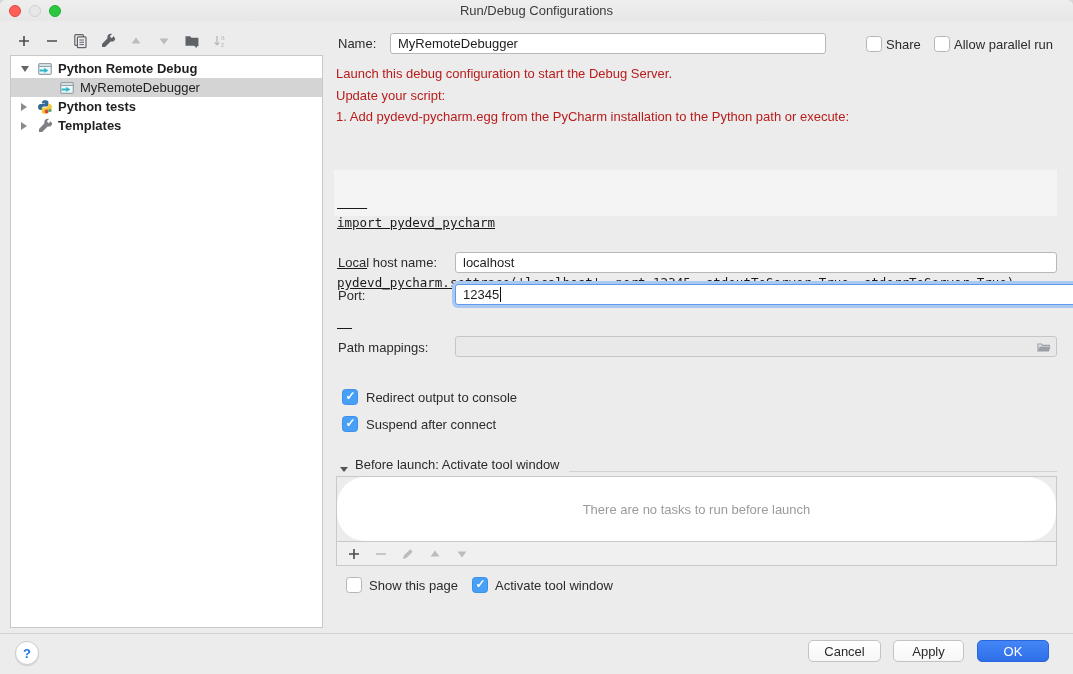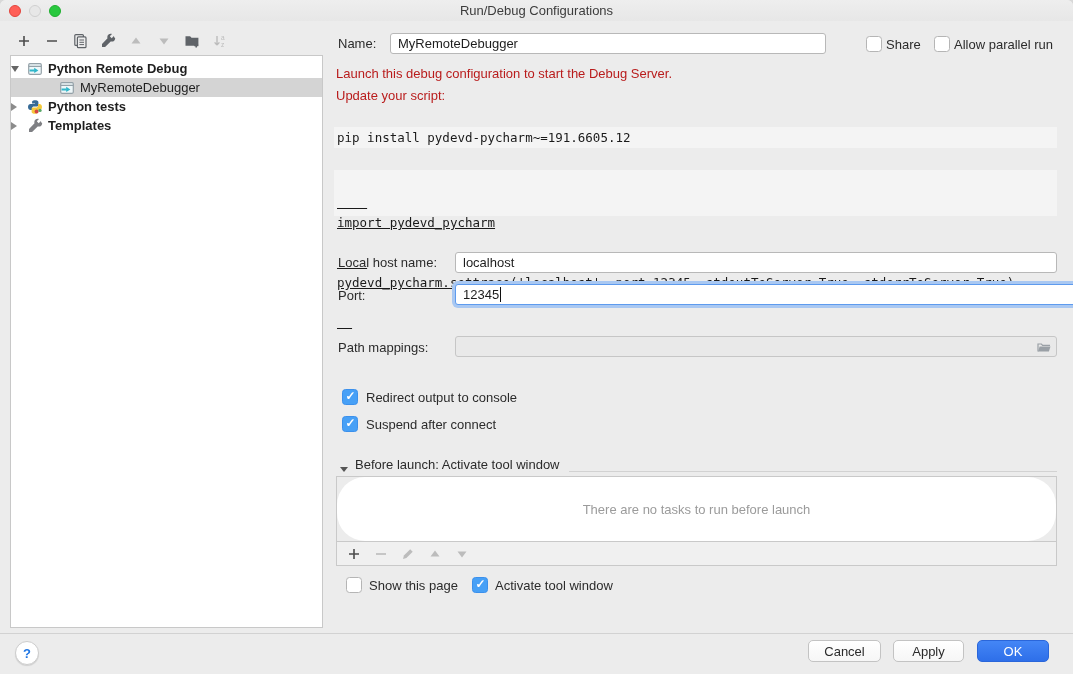--- a/index.html
+++ b/index.html
@@ -17,21 +17,21 @@
   .light{width:12px;height:12px;border-radius:50%;box-sizing:border-box;}
   .light.red{background:#ff5f57;border:1px solid #e2453d;}
   .light.gray{background:#e7e7e7;border:1px solid #cfcfcf;}
   .light.green{background:#29c83f;border:1px solid #1faf30;}
 
   
   .tree-toolbar{position:absolute;left:16px;top:33px;display:flex;align-items:center;gap:12px;}
   .tb-icon{width:16px;height:16px;display:block;cursor:default;}
   .tree-panel{position:absolute;left:10px;top:55px;width:313px;height:573px;
     background:#ffffff;border:1px solid #c8c8c8;box-sizing:border-box;padding-top:3px;}
-  .tree-row{display:flex;align-items:center;height:19px;white-space:nowrap;}
+  .tree-row{display:flex;align-items:center;height:19px;padding-left:10px;white-space:nowrap;}
   .tree-row.selected{background:#d4d4d4;}
   .tree-row .twist{width:16px;display:flex;align-items:center;justify-content:flex-start;flex:0 0 16px;}
   .tree-row.child{padding-left:48px;}
   .tree-icon{width:16px;height:16px;margin-right:5px;flex:0 0 16px;}
   .tree-label{font-weight:700;color:#1f1f1f;}
   .tree-label.plain{font-weight:400;}
   .tri-down{width:0;height:0;border-left:4.5px solid transparent;border-right:4.5px solid transparent;border-top:6px solid #666;}
   .tri-right{width:0;height:0;border-top:4.5px solid transparent;border-bottom:4.5px solid transparent;border-left:6px solid #8b8b8b;}
 
   
@@ -175,21 +175,21 @@
   <div class="field-wrap" style="left:390px;top:33px;width:436px;height:21px;">
     <input class="txtfield" type="text" value="MyRemoteDebugger" style="">
   </div>
   <div class="cb" style="left:866px;top:36px;"></div>
   <div class="abs lbl" style="left:886px;top:37px;">Share</div>
   <div class="cb" style="left:934px;top:36px;"></div>
   <div class="abs lbl" style="left:954px;top:37px;">Allow parallel run</div>
 
   <div class="para" style="top:66px;">Launch this debug configuration to start the Debug Server.</div>
   <div class="para" style="top:88px;">Update your script:</div>
-  <div class="codeblock code1">pip install pydevd-pycharm~=191.6605.12</div>
+  <div class="para" style="top:109px;">1. Add pydevd-pycharm.egg from the PyCharm installation to the Python path or execute:</div>
   <div class="codeblock code2">
     <div>import pydevd_pycharm</div>
     <div>pydevd_pycharm.settrace('localhost', port=12345, stdoutToServer=True, stderrToServer=True)</div>
   </div>
 
   <div class="abs lbl" style="left:338px;top:255px;">Local host name:</div>
   <div class="field-wrap" style="left:455px;top:252px;width:602px;height:21px;">
     <input class="txtfield" type="text" value="localhost" style="">
   </div>
 

